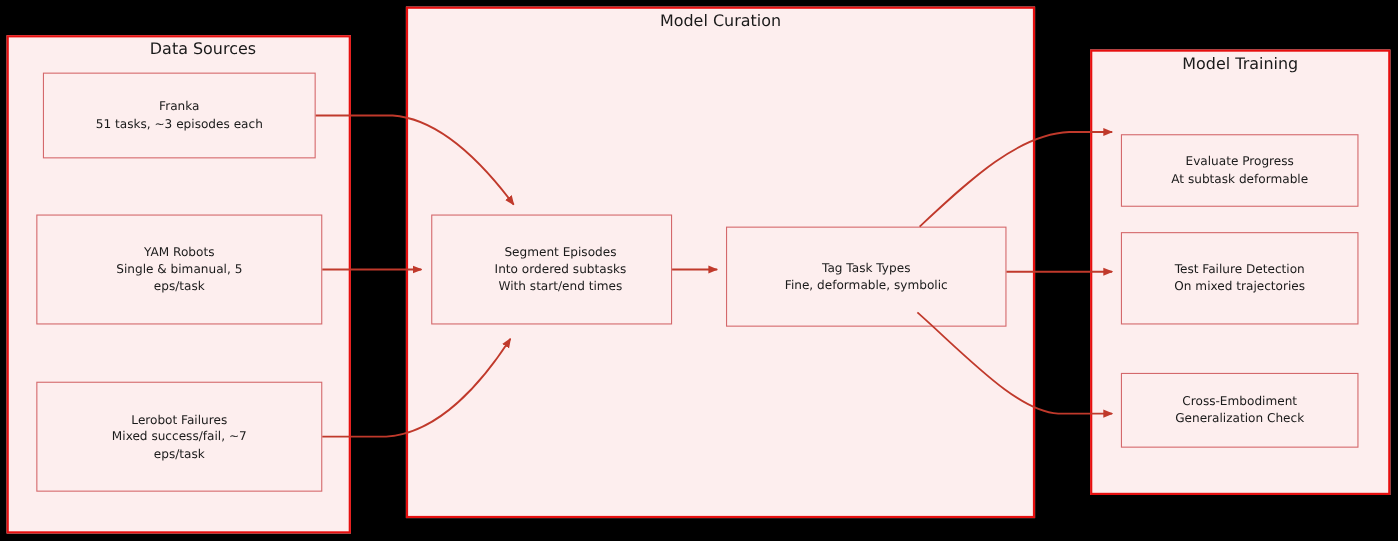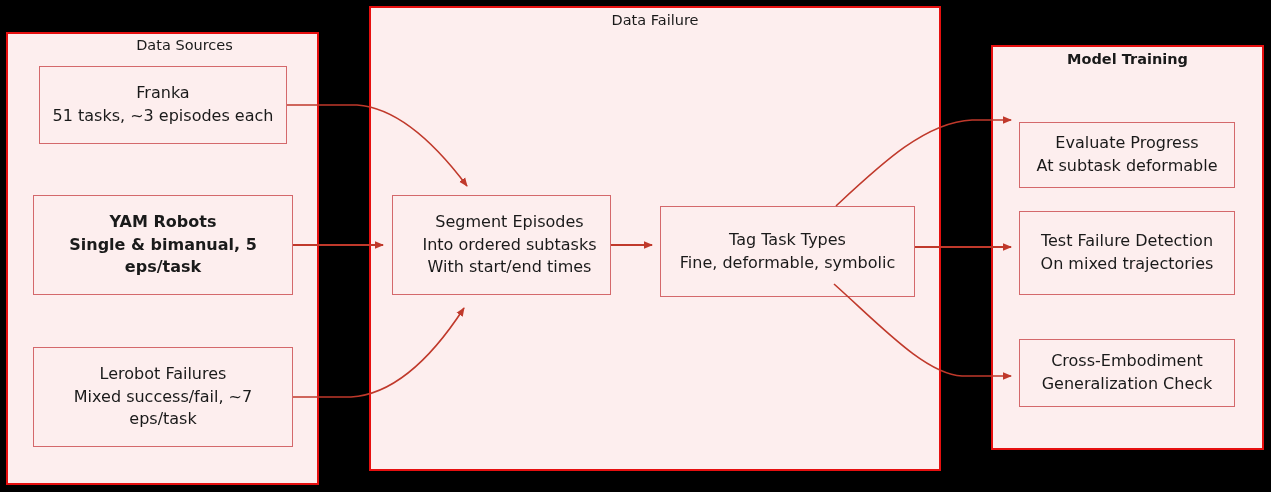--- a/index.html
+++ b/index.html
@@ -44,21 +44,21 @@
     position: absolute;
     box-sizing: border-box;
     background: #fdeeee;
     border: 1.4px solid #d4686b;
     display: flex;
     flex-direction: column;
     align-items: center;
     justify-content: center;
     text-align: center;
     color: #1a1a1a;
-    font-size: 16px;
+    font-size: 11px;
     line-height: 1.42;
   }
   .node .ln {
     display: block;
     white-space: nowrap;
   }
 </style>
 </head>
 <body>
 
@@ -66,49 +66,49 @@
 
   <div class="cluster" style="left:6px; top:32px; width:313px; height:453px;">
     <div class="cluster-title" style="top:4px;padding-left:44px;">Data Sources</div>
   </div>
 
   <div class="node" style="left:39px; top:66px; width:248px; height:78px;">
     <span class="ln">Franka</span>
     <span class="ln">51 tasks, ~3 episodes each</span>
   </div>
 
-  <div class="node" style="left:33px; top:195px; width:260px; height:100px;font-weight:bold;">
+  <div class="node" style="left:33px; top:195px; width:260px; height:100px;">
     <span class="ln">YAM Robots</span>
     <span class="ln">Single &amp; bimanual, 5</span>
     <span class="ln">eps/task</span>
   </div>
 
   <div class="node" style="left:33px; top:347px; width:260px; height:100px;">
     <span class="ln">Lerobot Failures</span>
     <span class="ln">Mixed success/fail, ~7</span>
     <span class="ln">eps/task</span>
   </div>
 
   <div class="cluster" style="left:369px; top:6px; width:572px; height:465px;">
-    <div class="cluster-title" style="top:5px;">Data Failure</div>
+    <div class="cluster-title" style="top:5px;">Model Curation</div>
   </div>
 
   <div class="node" style="left:392px; top:195px; width:219px; height:100px;padding-left:16px;">
     <span class="ln">Segment Episodes</span>
     <span class="ln">Into ordered subtasks</span>
     <span class="ln">With start/end times</span>
   </div>
 
   <div class="node" style="left:660px; top:206px; width:255px; height:91px;">
     <span class="ln">Tag Task Types</span>
     <span class="ln">Fine, deformable, symbolic</span>
   </div>
 
   <div class="cluster" style="left:991px; top:45px; width:273px; height:405px;">
-    <div class="cluster-title" style="top:5px;font-weight:bold;">Model Training</div>
+    <div class="cluster-title" style="top:5px;">Model Training</div>
   </div>
 
   <div class="node" style="left:1019px; top:86px; width:216px; height:66px;margin-top:36px;">
     <span class="ln">Evaluate Progress</span>
     <span class="ln">At subtask deformable</span>
   </div>
 
   <div class="node" style="left:1019px; top:211px; width:216px; height:84px;">
     <span class="ln">Test Failure Detection</span>
     <span class="ln">On mixed trajectories</span>

